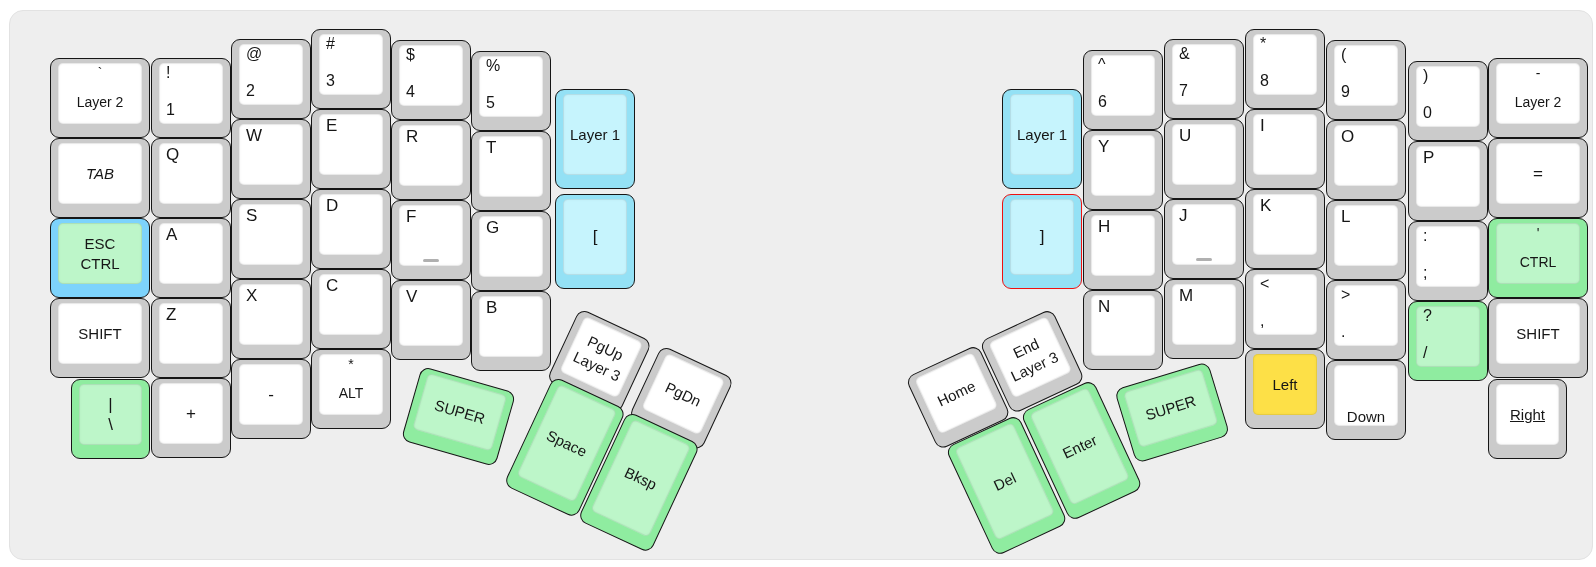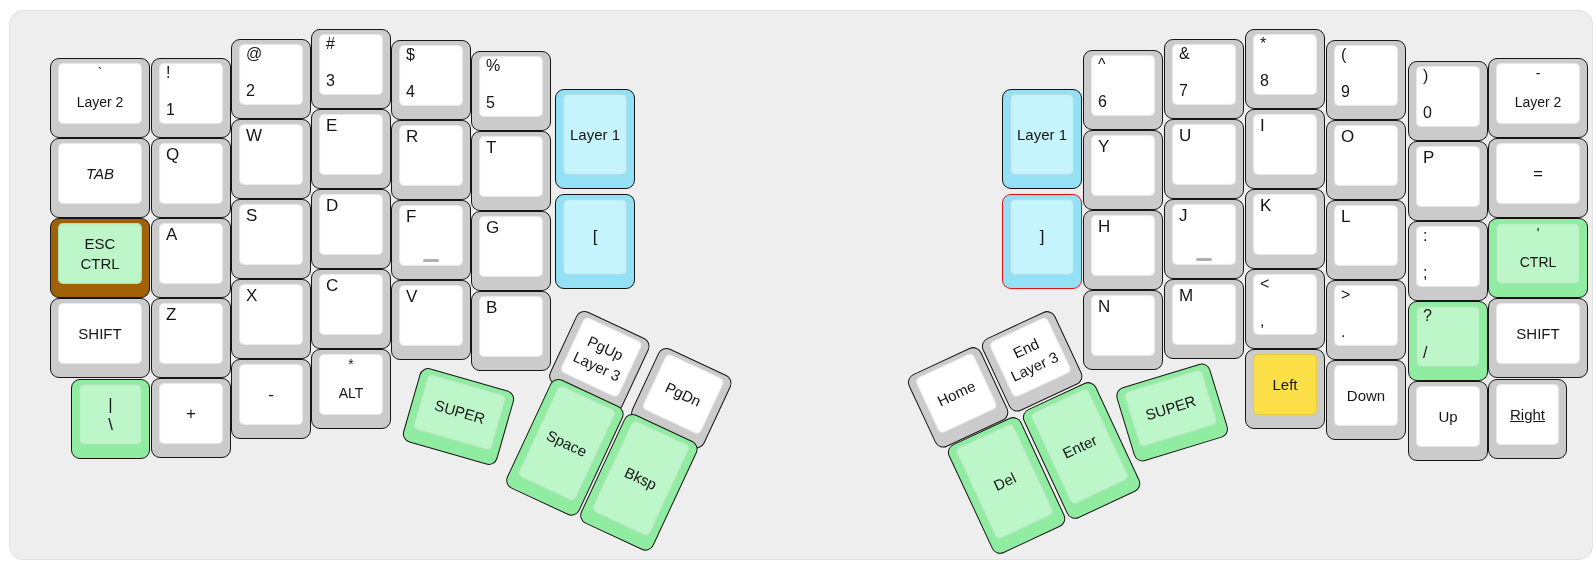--- a/index.html
+++ b/index.html
@@ -56,21 +56,21 @@
       <div class="top" style="background: rgb(255, 255, 255);">
         <span class="legend">`</span>
         <span class="legend">Layer 2</span>
       </div>
     </div>
     <div class="key center" style="left: 40px; top: 127px; width: 100px; height: 80px; background: rgb(203, 203, 203); border-color: rgb(22, 22, 22);">
       <div class="top" style="background: rgb(255, 255, 255); font-style: italic;">
         <span class="legend">TAB</span>
       </div>
     </div>
-    <div class="key center" style="left: 40px; top: 207px; width: 100px; height: 80px; background: #a16207; border-color: rgb(22, 22, 22);">
+    <div class="key center" style="left: 40px; top: 207px; width: 100px; height: 80px; background: #7dd3fc; border-color: rgb(22, 22, 22);">
       <div class="top" style="background: rgb(189, 246, 201);">
         <span class="legend">ESC</span>
         <span class="legend">CTRL</span>
       </div>
     </div>
     <div class="key center" style="left: 40px; top: 287px; width: 100px; height: 80px; background: rgb(203, 203, 203); border-color: rgb(22, 22, 22);">
       <div class="top" style="background: rgb(255, 255, 255);">
         <span class="legend">SHIFT</span>
       </div>
     </div>
@@ -334,21 +334,21 @@
         <span class="legend">L</span>
       </div>
     </div>
     <div class="key pair" style="left: 1316px; top: 269px; width: 80px; height: 80px; background: rgb(203, 203, 203); border-color: rgb(22, 22, 22);">
       <div class="top" style="background: rgb(255, 255, 255);">
         <span class="legend">&gt;</span>
         <span class="legend">.</span>
       </div>
     </div>
     <div class="key center" style="left: 1316px; top: 349px; width: 80px; height: 80px; background: rgb(203, 203, 203); border-color: rgb(22, 22, 22);">
-      <div class="top" style="background: rgb(255, 255, 255);">
+      <div class="top" style="background: rgb(255, 255, 255); justify-content: flex-end;">
         <span class="legend">Down</span>
       </div>
     </div>
     <div class="key pair" style="left: 1398px; top: 50px; width: 80px; height: 80px; background: rgb(203, 203, 203); border-color: rgb(22, 22, 22);">
       <div class="top" style="background: rgb(255, 255, 255);">
         <span class="legend">)</span>
         <span class="legend">0</span>
       </div>
     </div>
     <div class="key letter" style="left: 1398px; top: 130px; width: 80px; height: 80px; background: rgb(203, 203, 203); border-color: rgb(22, 22, 22);">
@@ -359,25 +359,20 @@
     <div class="key pair" style="left: 1398px; top: 210px; width: 80px; height: 80px; background: rgb(203, 203, 203); border-color: rgb(22, 22, 22);">
       <div class="top" style="background: rgb(255, 255, 255);">
         <span class="legend">:</span>
         <span class="legend">;</span>
       </div>
     </div>
     <div class="key pair" style="left: 1398px; top: 290px; width: 80px; height: 80px; background: rgb(143, 236, 160); border-color: rgb(22, 22, 22);">
       <div class="top" style="background: rgb(189, 246, 201);">
         <span class="legend">?</span>
         <span class="legend">/</span>
-      </div>
-    </div>
-    <div class="key center" style="left: 1398px; top: 370px; width: 80px; height: 80px; background: rgb(203, 203, 203); border-color: rgb(22, 22, 22);">
-      <div class="top" style="background: rgb(255, 255, 255);">
-        <span class="legend">Up</span>
       </div>
     </div>
     <div class="key shifted" style="left: 1478px; top: 47px; width: 100px; height: 80px; background: rgb(203, 203, 203); border-color: rgb(22, 22, 22);">
       <div class="top" style="background: rgb(255, 255, 255);">
         <span class="legend">-</span>
         <span class="legend">Layer 2</span>
       </div>
     </div>
     <div class="key center sym" style="left: 1478px; top: 127px; width: 100px; height: 80px; background: rgb(203, 203, 203); border-color: rgb(22, 22, 22);">
       <div class="top" style="background: rgb(255, 255, 255);">

